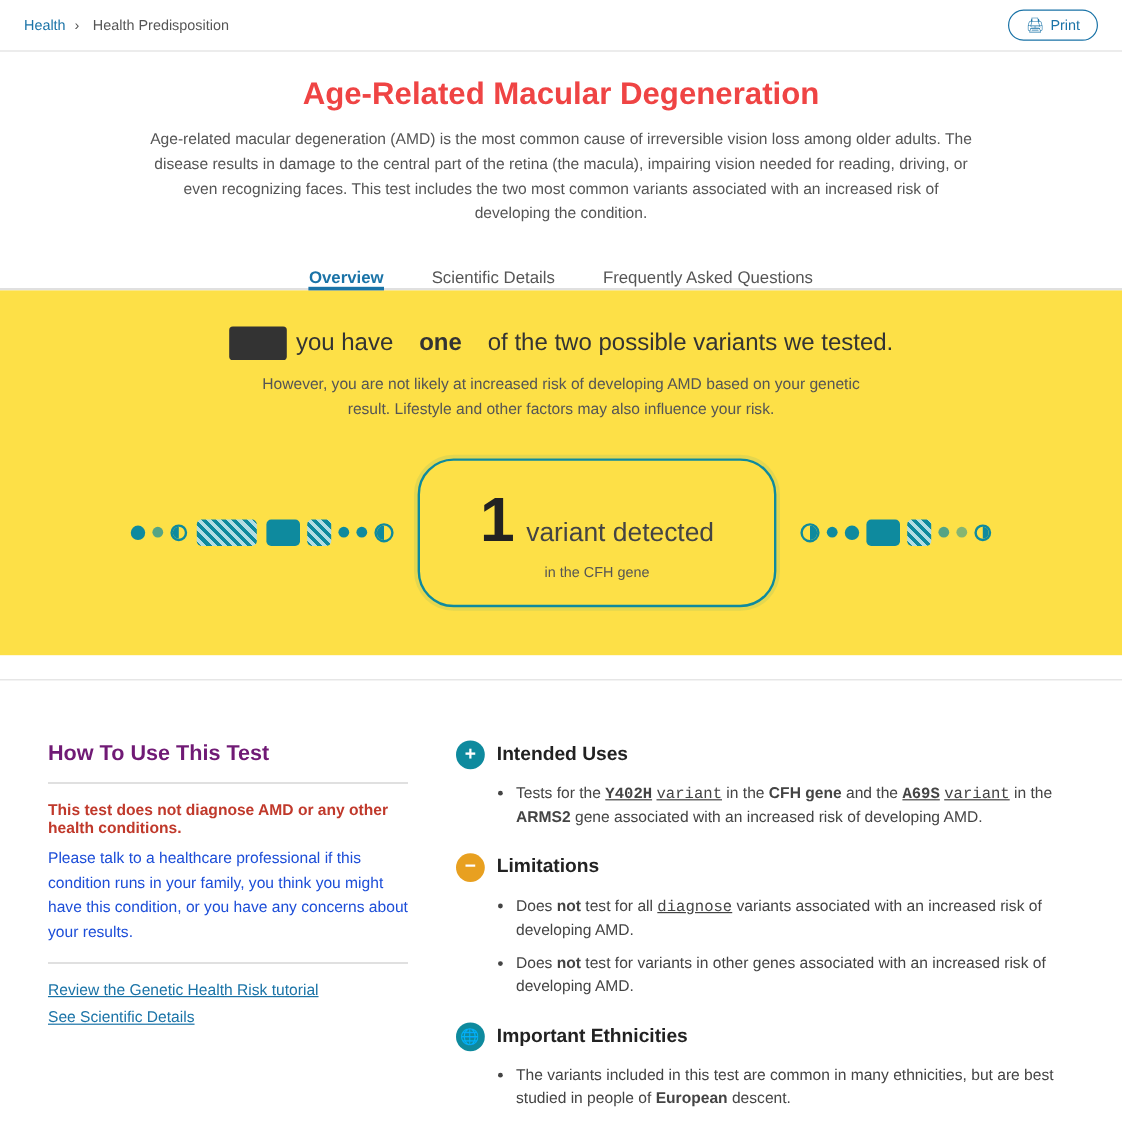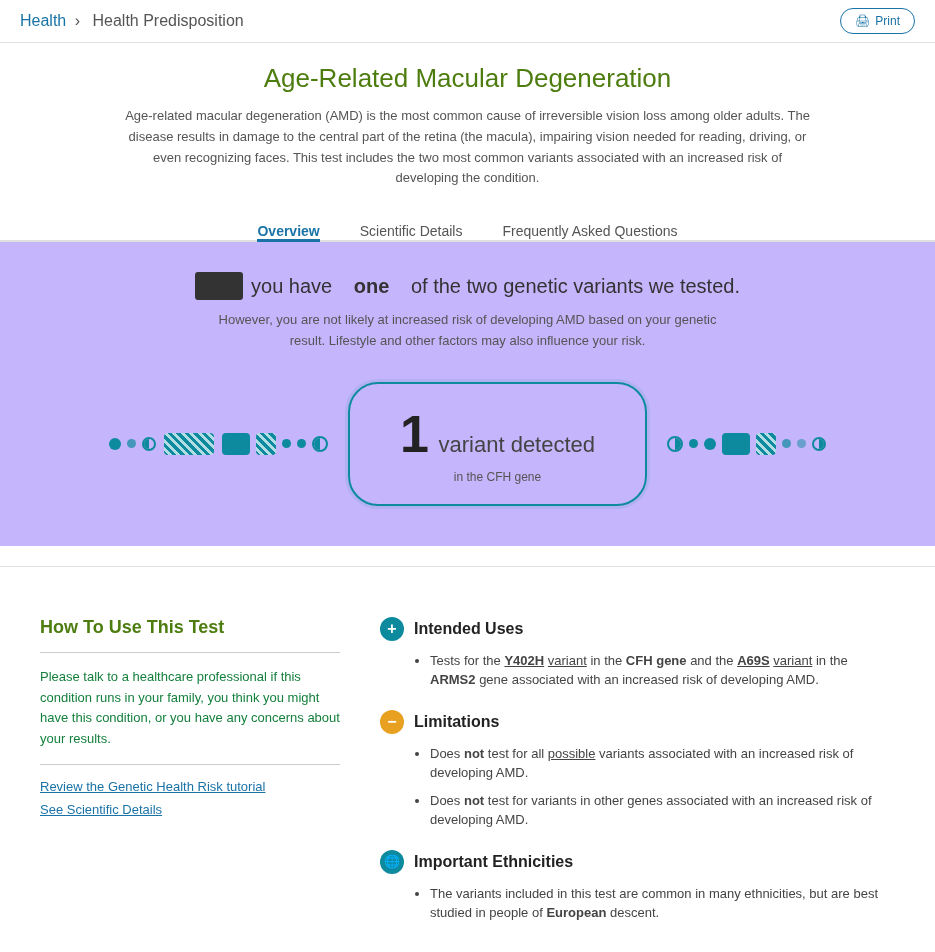--- a/index.html
+++ b/index.html
@@ -1,36 +1,36 @@
 <!DOCTYPE html>
 <html><head>
   <meta charset="utf-8">
   <style>
     * { box-sizing: border-box; margin: 0; padding: 0; }
     body { font-family: Arial, sans-serif; font-size: 13px; color: #333; background: #fff; width: 935px; }
 
     
     .top-nav { display: flex; justify-content: space-between; align-items: center; padding: 8px 20px; border-bottom: 1px solid #e0e0e0; }
-    .breadcrumb { font-size: 16px; color: #1a73a7; }
+    .breadcrumb { font-size: 12px; color: #1a73a7; }
     .breadcrumb a { color: #1a73a7; text-decoration: none; }
     .breadcrumb span { color: #555; margin: 0 4px; }
     .print-btn { border: 1px solid #1a73a7; color: #1a73a7; background: #fff; padding: 5px 14px; border-radius: 20px; cursor: pointer; font-size: 12px; display: flex; align-items: center; gap: 5px; }
 
     
     .page-title-section { text-align: center; padding: 20px 120px 10px; }
-    .page-title { font-size: 26px; font-weight: normal; color: #4d7c0f; margin-bottom: 12px; }
+    .page-title { font-size: 26px; font-weight: bold; color: #ef4444; margin-bottom: 12px; }
     .page-description { font-size: 13px; color: #555; line-height: 1.6; }
 
     
     .tabs { display: flex; justify-content: center; gap: 40px; border-bottom: 2px solid #e0e0e0; margin: 16px 0 0; padding-bottom: 0; }
     .tab { padding: 8px 0 0; font-size: 14px; color: #555; cursor: pointer; border-bottom: 3px solid transparent; margin-bottom: -2px; }
     .tab.active { color: #1a73a7; border-bottom: 3px solid #1a73a7; font-weight: 600; }
 
     
-    .result-section { background: #c4b5fd; padding: 30px 40px 20px; text-align: center; }
+    .result-section { background: #fde047; padding: 30px 40px 20px; text-align: center; }
     .result-headline { font-size: 20px; color: #333; margin-bottom: 10px; display: flex; align-items: center; justify-content: center; gap: 8px; }
     .result-headline .icon-placeholder { width: 48px; height: 28px; background: #333; border-radius: 3px; display: inline-block; }
     .result-subtext { font-size: 13px; color: #555; line-height: 1.6; max-width: 520px; margin: 0 auto 30px; }
 
     
     .variant-visual { display: flex; align-items: center; justify-content: center; gap: 0; margin: 20px 0; }
     .dots-left, .dots-right { display: flex; align-items: center; gap: 6px; }
     .dot { border-radius: 50%; }
     .dot-solid { background: #0e8a9e; }
     .dot-half { position: relative; overflow: hidden; border-radius: 50%; border: 2px solid #0e8a9e; }
@@ -41,38 +41,38 @@
     .variant-gene { font-size: 12px; color: #555; margin-top: 6px; }
 
     
     .separator { border: none; border-top: 1px solid #e0e0e0; margin: 20px 0; }
 
     
     .two-col { display: flex; gap: 40px; padding: 30px 40px; background: #fff; }
     .left-col { flex: 0 0 300px; }
     .right-col { flex: 1; }
 
-    .how-title { font-size: 18px; color: #4d7c0f; font-weight: 600; margin-bottom: 14px; }
+    .how-title { font-size: 18px; color: #701a75; font-weight: 600; margin-bottom: 14px; }
     .col-divider { border: none; border-top: 1px solid #ccc; margin: 14px 0; }
     .warning-text { font-size: 13px; color: #c0392b; font-weight: bold; margin-bottom: 8px; }
-    .info-text { font-size: 13px; color: #15803d; line-height: 1.6; margin-bottom: 14px; }
+    .info-text { font-size: 13px; color: #1d4ed8; line-height: 1.6; margin-bottom: 14px; }
     .link-item { font-size: 13px; color: #1a73a7; text-decoration: underline; cursor: pointer; display: block; margin-bottom: 8px; }
 
     
     .section-header { display: flex; align-items: center; gap: 10px; margin-bottom: 10px; }
     .section-icon { width: 24px; height: 24px; border-radius: 50%; display: flex; align-items: center; justify-content: center; font-size: 16px; font-weight: bold; }
     .icon-plus { background: #0e8a9e; color: white; }
     .icon-minus { background: #e8a020; color: white; }
     .icon-globe { background: #0e8a9e; color: white; font-size: 13px; }
     .section-title { font-size: 16px; font-weight: bold; color: #222; }
     .section-body { padding-left: 34px; margin-bottom: 20px; }
     .section-body ul { padding-left: 16px; }
     .section-body li { font-size: 13px; color: #444; margin-bottom: 8px; line-height: 1.5; }
     .teal { color: #0e8a9e; }
-    .underline { text-decoration: underline; }
+    .underline { text-decoration: underline; font-family: Liberation Mono, monospace; }
   </style>
 </head>
 <body>
 
 <div class="top-nav">
   <div class="breadcrumb">
     <a>Health</a>
     <span>›</span>
     <span>Health Predisposition</span>
   </div>
@@ -89,21 +89,21 @@
 
 <div class="tabs">
   <div class="tab active">Overview</div>
   <div class="tab">Scientific Details</div>
   <div class="tab">Frequently Asked Questions</div>
 </div>
 
 <div class="result-section">
   <div class="result-headline">
     <span class="icon-placeholder"></span>
-    <span>you have</span>&nbsp;<strong>one</strong>&nbsp;<span>of the two genetic variants we tested.</span>
+    <span>you have</span>&nbsp;<strong>one</strong>&nbsp;<span>of the two possible variants we tested.</span>
   </div>
   <div class="result-subtext">However, you are not likely at increased risk of developing AMD based on your genetic result. Lifestyle and other factors may also influence your risk.</div>
 
   <div class="variant-visual">
 
     <div class="dots-left">
       <div class="dot dot-solid" style="width:12px;height:12px;"></div>
       <div class="dot dot-solid" style="width:9px;height:9px;opacity:0.7;"></div>
       <div class="dot dot-half" style="width:14px;height:14px;"></div>
       <div style="width:50px;height:22px;background:repeating-linear-gradient(45deg,#0e8a9e,#0e8a9e 3px,#b2dde4 3px,#b2dde4 6px);border-radius:4px;margin:0 2px;"></div>
@@ -135,20 +135,21 @@
   </div>
 </div>
 
 <hr class="separator">
 
 <div class="two-col">
 
   <div class="left-col">
     <div class="how-title">How To Use This Test</div>
     <hr class="col-divider">
+    <div class="warning-text">This test does not diagnose AMD or any other health conditions.</div>
     <div class="info-text">Please talk to a healthcare professional if this condition runs in your family, you think you might have this condition, or you have any concerns about your results.</div>
     <hr class="col-divider">
     <a class="link-item">Review the Genetic Health Risk tutorial</a>
     <a class="link-item">See Scientific Details</a>
   </div>
 
   <div class="right-col">
 
     <div class="section-header">
       <div class="section-icon icon-plus">+</div>
@@ -159,21 +160,21 @@
         <li>Tests for the <strong class="underline">Y402H</strong> <span class="underline">variant</span> in the <strong>CFH gene</strong> and the <strong class="underline">A69S</strong> <span class="underline">variant</span> in the <strong>ARMS2</strong> gene associated with an increased risk of developing AMD.</li>
       </ul>
     </div>
 
     <div class="section-header">
       <div class="section-icon icon-minus">−</div>
       <div class="section-title">Limitations</div>
     </div>
     <div class="section-body">
       <ul>
-        <li>Does <strong>not</strong> test for all <span class="underline">possible</span> variants associated with an increased risk of developing AMD.</li>
+        <li>Does <strong>not</strong> test for all <span class="underline">diagnose</span> variants associated with an increased risk of developing AMD.</li>
         <li>Does <strong>not</strong> test for variants in other genes associated with an increased risk of developing AMD.</li>
       </ul>
     </div>
 
     <div class="section-header">
       <div class="section-icon icon-globe">🌐</div>
       <div class="section-title">Important Ethnicities</div>
     </div>
     <div class="section-body">
       <ul>

